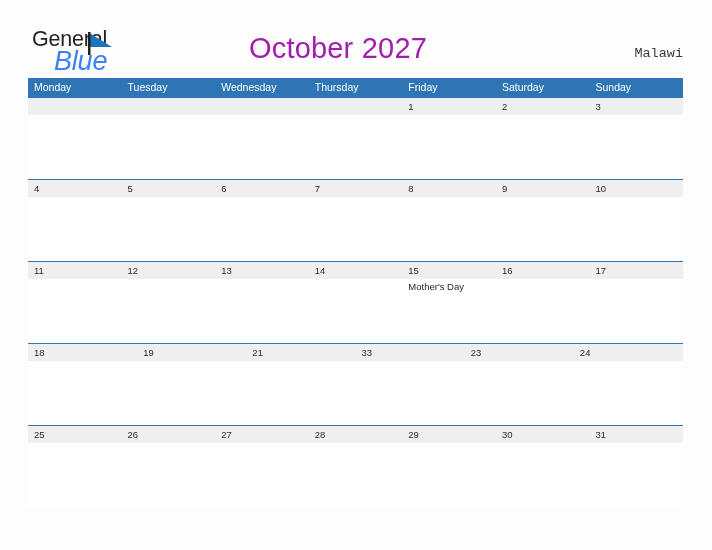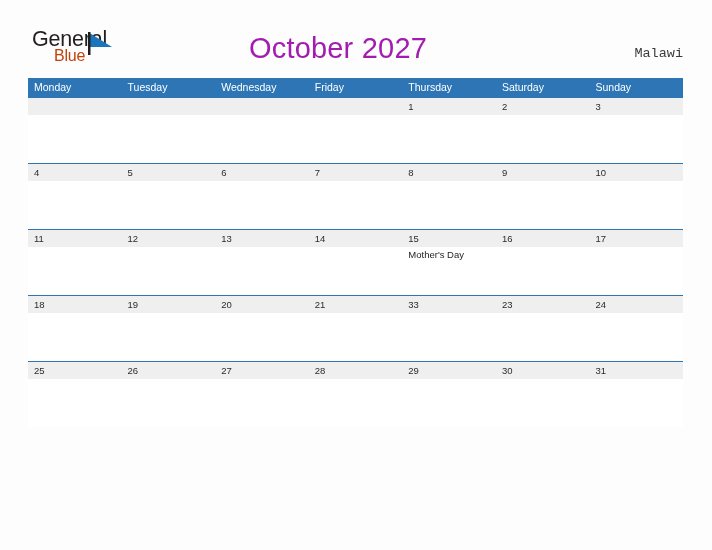--- a/index.html
+++ b/index.html
@@ -47,24 +47,25 @@
     position: absolute;
     left: 56px;
     top: 3px;
     width: 26px;
     height: 23px;
   }
   #logo-blue {
     position: absolute;
     left: 22px;
     top: 19px;
-    font-size: 16px;
-    color: #c2410c;
+    font-size: 27px;
+    color: #3b82f6;
     letter-spacing: -0.2px;
     font-family: "Liberation Sans", sans-serif;
+    font-style: italic;
   }
 
   
   #page-title {
     position: absolute;
     left: 0;
     top: 32px;
     width: 676px;
     text-align: center;
     font-size: 29px;
@@ -131,21 +132,21 @@
     color: #2b2b2b;
     line-height: 17px;
     padding-left: 6px;
     box-sizing: border-box;
     font-family: "Liberation Sans", sans-serif;
   }
 
   .event-band {
     display: flex;
     width: 100%;
-    height: 48px;
+    height: 64px;
     background: #ffffff;
   }
   .event-cell {
     flex: 1 1 0;
     box-sizing: border-box;
     padding: 2px 4px 0 6px;
     font-size: 9.5px;
     line-height: 12px;
     color: #1f1f1f;
     font-family: "Liberation Sans", sans-serif;
@@ -177,22 +178,22 @@
 
 </div>
 
 <div id="calendar">
 
   <div class="weekday-header" id="weekday-header">
 
   <div class="weekday-cell">Monday</div>
       <div class="weekday-cell">Tuesday</div>
       <div class="weekday-cell">Wednesday</div>
+      <div class="weekday-cell">Thursday</div>
       <div class="weekday-cell">Friday</div>
-      <div class="weekday-cell">Thursday</div>
       <div class="weekday-cell">Saturday</div>
       <div class="weekday-cell">Sunday</div>
     </div>
 
   <div id="week-rows">
 
   <div class="week-row">
         <div class="date-band">
           <div class="date-cell"></div>
           <div class="date-cell"></div>
@@ -251,21 +252,20 @@
             <span class="event-item">Mother's Day</span>
           </div>
           <div class="event-cell"></div>
           <div class="event-cell"></div>
         </div>
       </div>
       <div class="week-row">
         <div class="date-band">
           <div class="date-cell">18</div>
           <div class="date-cell">19</div>
-          <div class="date-cell">20</div>
           <div class="date-cell">21</div>
           <div class="date-cell">33</div>
           <div class="date-cell">23</div>
           <div class="date-cell">24</div>
         </div>
         <div class="event-band">
           <div class="event-cell"></div>
           <div class="event-cell"></div>
           <div class="event-cell"></div>
           <div class="event-cell"></div>

